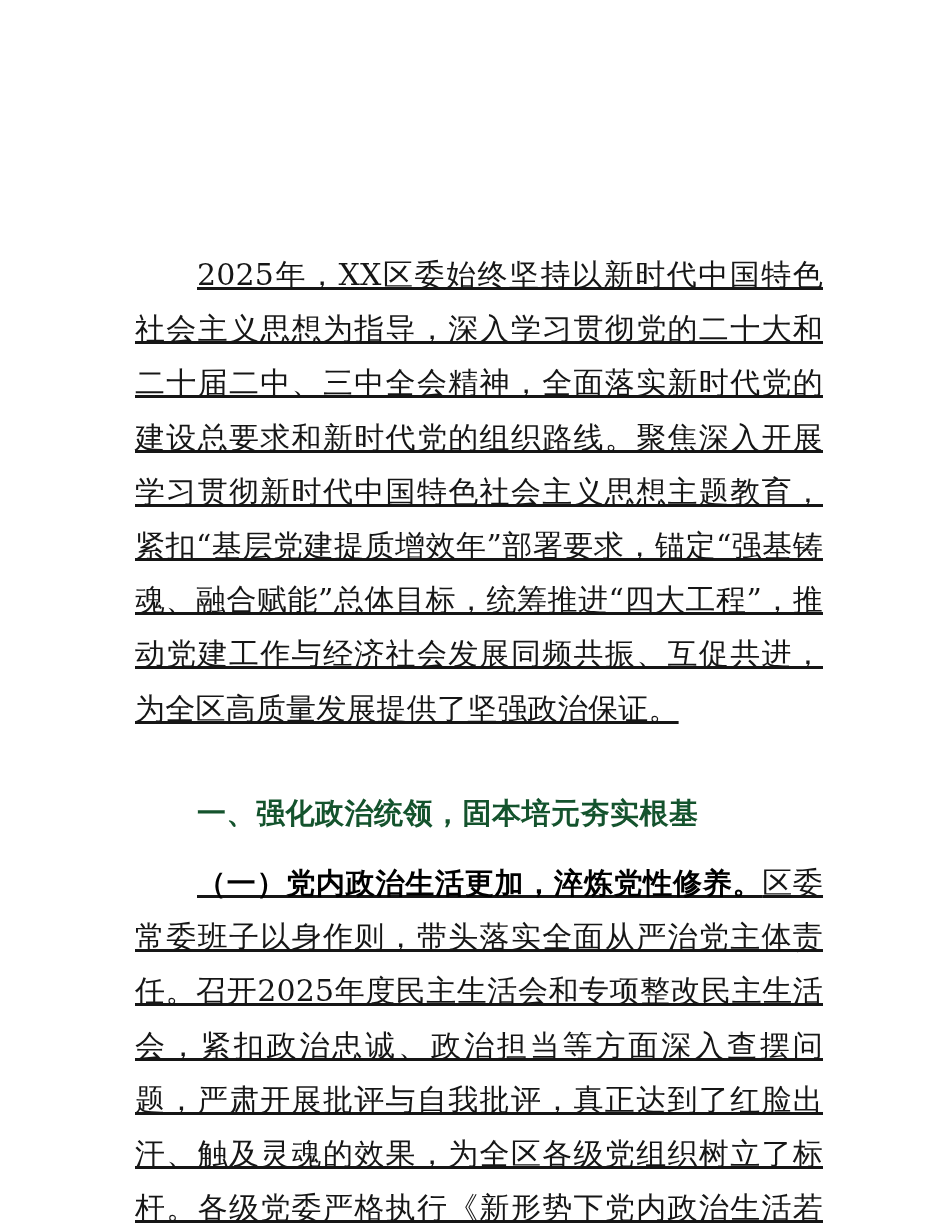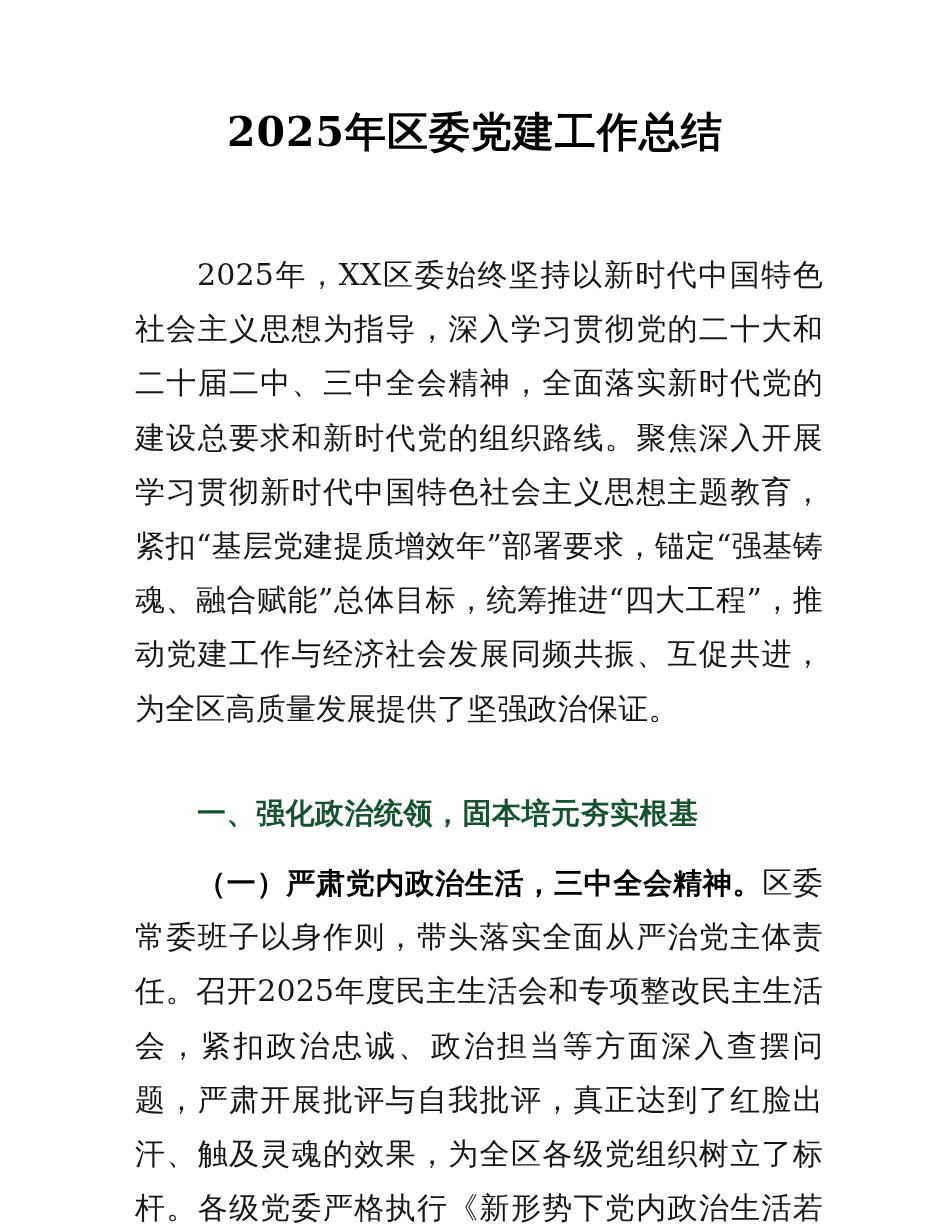--- a/index.html
+++ b/index.html
@@ -47,20 +47,21 @@
     font-family: "DejaVu Serif", "Liberation Serif", serif;
     font-size: 30px;
     line-height: 54.2px;
     color: #161616;
     text-align: justify;
     text-justify: inter-character;
     text-indent: 62px;
     margin: 0;
     letter-spacing: 0.2px;
     word-break: break-all;
+    text-decoration: underline;
   }
 
   
   .h1-sec {
     font-family: "DejaVu Sans", "Liberation Sans", sans-serif;
     font-weight: 700;
     font-size: 29px;
     line-height: 54.2px;
     color: #14532d;
     text-indent: 62px;
@@ -87,25 +88,24 @@
   .runover {
     
     font-family: "DejaVu Serif", "Liberation Serif", serif;
   }
 </style>
 </head>
 <body>
 
 <div class="page">
 
-  <div class="doc-title">2025年区委党建工作总结</div>
 
   <div class="body-block">
 
     <p class="p">2025年，XX区委始终坚持以新时代中国特色社会主义思想为指导，深入学习贯彻党的二十大和二十届二中、三中全会精神，全面落实新时代党的建设总要求和新时代党的组织路线。聚焦深入开展学习贯彻新时代中国特色社会主义思想主题教育，紧扣“基层党建提质增效年”部署要求，锚定“强基铸魂、融合赋能”总体目标，统筹推进“四大工程”，推动党建工作与经济社会发展同频共振、互促共进，为全区高质量发展提供了坚强政治保证。</p>
 
     <p class="h1-sec">一、强化政治统领，固本培元夯实根基</p>
 
-    <p class="p after-head"><span class="lead">（一）严肃党内政治生活，三中全会精神。</span><span class="runover">区委常委班子以身作则，带头落实全面从严治党主体责任。召开2025年度民主生活会和专项整改民主生活会，紧扣政治忠诚、政治担当等方面深入查摆问题，严肃开展批评与自我批评，真正达到了红脸出汗、触及灵魂的效果，为全区各级党组织树立了标杆。各级党委严格执行《新形势下党内政治生活若干准则》，坚持领导干部双重组织生活制度。区委组织部、区纪委派出指导组全程督导，确保民主生活会质量明显提升，党内政治生活更加</span></p>
+    <p class="p after-head"><span class="lead">（一）党内政治生活更加，淬炼党性修养。</span><span class="runover">区委常委班子以身作则，带头落实全面从严治党主体责任。召开2025年度民主生活会和专项整改民主生活会，紧扣政治忠诚、政治担当等方面深入查摆问题，严肃开展批评与自我批评，真正达到了红脸出汗、触及灵魂的效果，为全区各级党组织树立了标杆。各级党委严格执行《新形势下党内政治生活若干准则》，坚持领导干部双重组织生活制度。区委组织部、区纪委派出指导组全程督导，确保民主生活会质量明显提升，党内政治生活更加</span></p>
 
   </div>
 
 </div>
 
 </body></html>

